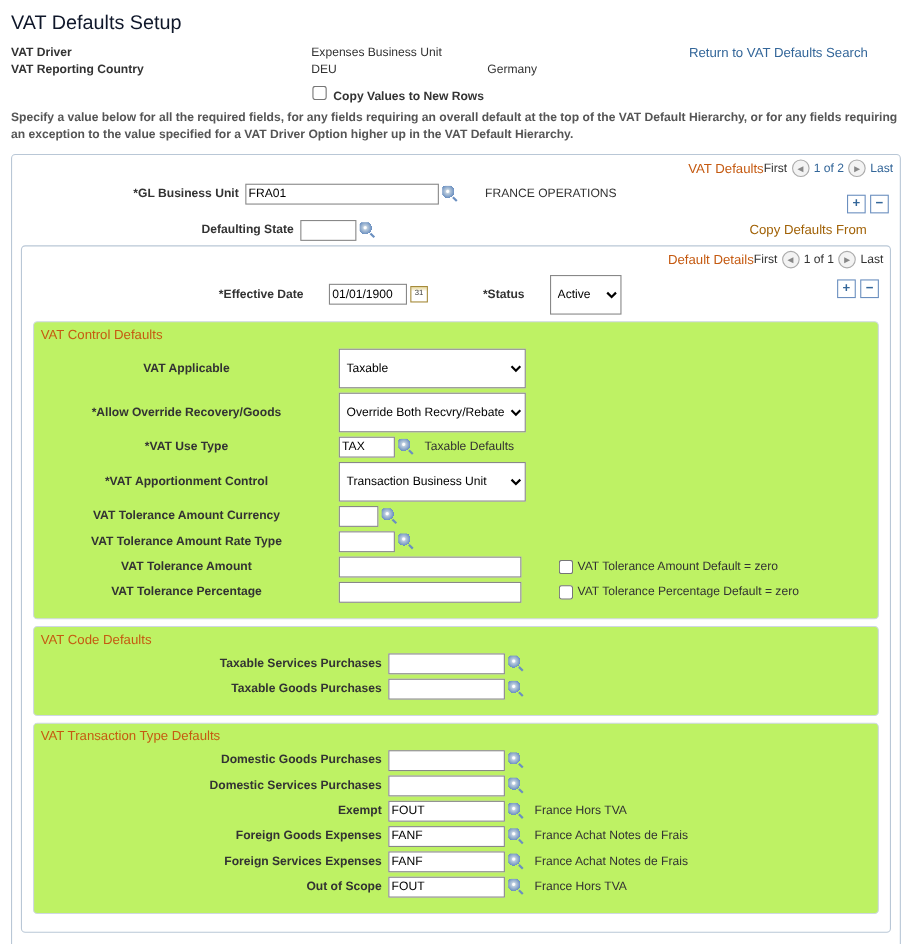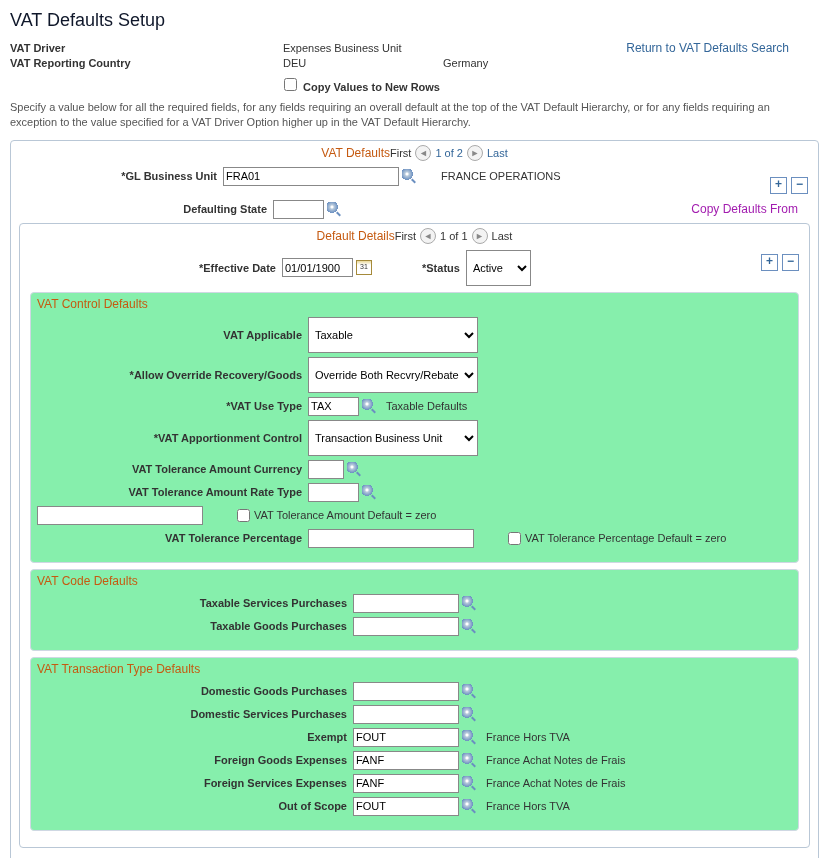--- a/index.html
+++ b/index.html
@@ -45,32 +45,33 @@
     margin-left: 270px;
     margin-top: 6px;
     margin-bottom: 6px;
   }
   .checkbox-row label { font-weight: bold; }
   .descr {
     font-size: 11px;
     color: #555;
     margin-bottom: 10px;
     line-height: 1.35;
+    font-weight: bold;
   }
   .section {
     border: 1px solid #b9c7d6;
     border-radius: 4px;
     padding: 4px 6px 10px 6px;
     margin-bottom: 8px;
     position: relative;
     background: #fff;
   }
   .section-hdr {
     display: flex;
-    justify-content: center;
+    justify-content: flex-end;
     align-items: center;
     margin-bottom: 6px;
   }
   .section-title {
     color: #c55a11;
     font-size: 12px;
   }
   .pager {
     display: flex;
     align-items: center;
@@ -114,35 +115,35 @@
     display: flex;
     align-items: center;
     margin: 4px 0;
   }
   .flabel {
     width: 250px;
     text-align: right;
     padding-right: 6px;
     font-weight: bold;
   }
-  .flabel.sub { width: 265px; }
+  .flabel.sub { width: 265px; text-align: center; }
   .flabel.sub2 { width: 310px; }
   input[type=text], select {
     font-family: inherit;
     font-size: 11px;
     border: 1px solid #888;
     height: 17px;
     padding: 0 2px;
     background: #fff;
   }
   select { height: 36px; }
   .w170 { width: 170px; }
   .w160 { width: 160px; }
   .w100 { width: 100px; }
-  .w65 { width: 65px; }
+  .w65 { width: 65px; margin-left: 17px; }
   .w50 { width: 45px; }
   .w30 { width: 30px; }
   .lookup-icon {
     display: inline-block;
     width: 14px;
     height: 14px;
     margin-left: 3px;
     cursor: pointer;
     background: radial-gradient(circle at 5px 5px, #fff 1px, #bcd 2px, #6a8fc0 6px, transparent 6px);
     position: relative;
@@ -168,32 +169,32 @@
     text-align: center;
     line-height: 12px;
     color: #333;
     cursor: pointer;
   }
   .side-text {
     margin-left: 10px;
     color: #333;
   }
   .copy-link {
-    color: #a21caf;
+    color: #a16207;
     font-size: 12px;
     float: right;
-    margin-right: 14px;
+    margin-right: 24px;
     cursor: pointer;
   }
   .inner-section {
     border: 1px solid #cfd8e3;
     border-radius: 4px;
     padding: 4px 6px 10px 6px;
     margin: 6px 4px;
-    background: #86efac;
+    background: #bef264;
   }
   .inner-title {
     color: #c55a11;
     font-size: 12px;
     margin-bottom: 6px;
   }
   .chk-side {
     display: flex;
     align-items: center;
     margin-left: 30px;
@@ -307,20 +308,21 @@
         <div class="flabel sub">VAT Tolerance Amount Currency</div>
         <input type="text" class="w30" value="" style="">
         <span class="lookup-icon"></span>
       </div>
       <div class="frow">
         <div class="flabel sub">VAT Tolerance Amount Rate Type</div>
         <input type="text" class="w50" value="" style="">
         <span class="lookup-icon"></span>
       </div>
       <div class="frow">
+        <div class="flabel sub">VAT Tolerance Amount</div>
         <input type="text" class="w160" value="" style="">
         <div class="chk-side">
           <input type="checkbox" style="">
           <span>VAT Tolerance Amount Default = zero</span>
         </div>
       </div>
       <div class="frow">
         <div class="flabel sub">VAT Tolerance Percentage</div>
         <input type="text" class="w160" value="" style="">
         <div class="chk-side">

